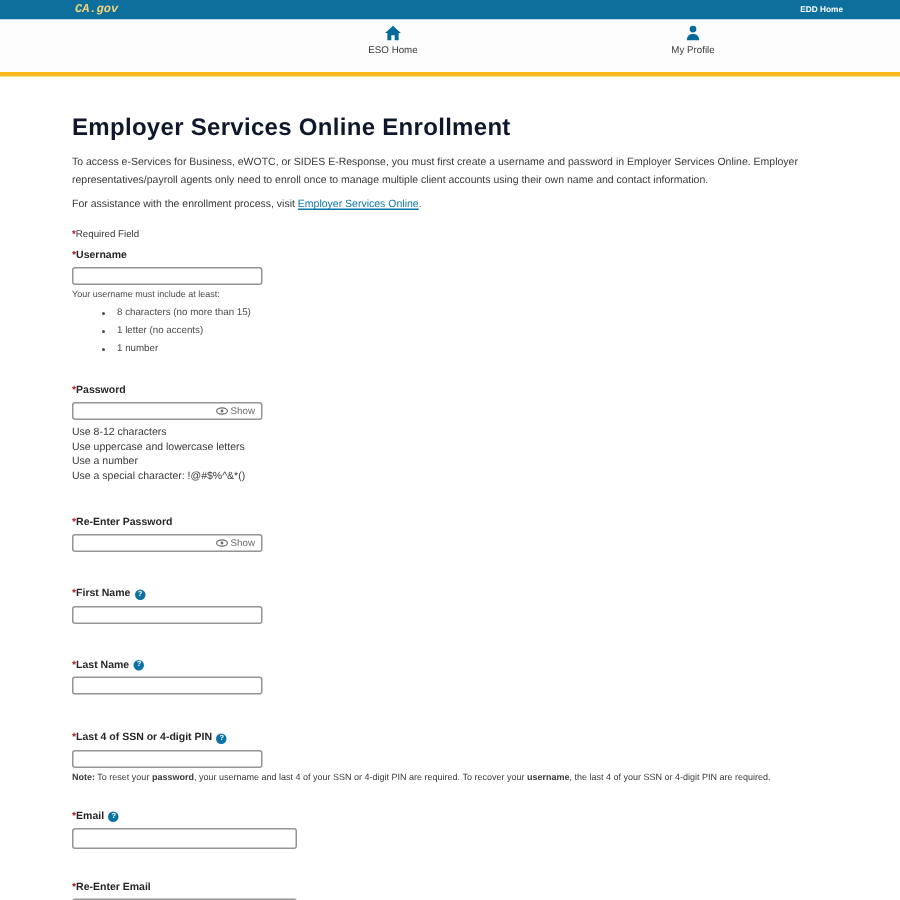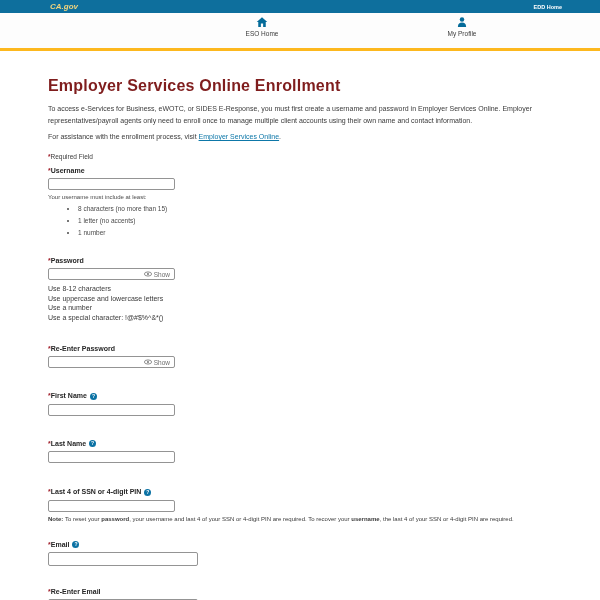--- a/index.html
+++ b/index.html
@@ -2,21 +2,21 @@
 <html><head>
 <meta charset="utf-8">
 <style>
   * { box-sizing: border-box; margin: 0; padding: 0; }
   html, body { width: 600px; height: 600px; overflow: hidden; background: #fff;
     font-family: "Liberation Sans", sans-serif; color: #333; }
 
   
   .topbar { height: 13px; background: #0e6f9d; display: flex; align-items: center;
     justify-content: space-between; padding: 0 38px 0 50px; }
-  .cagov { font-family: Liberation Sans, sans-serif; font-style: italic; font-weight: bold;
+  .cagov { font-family: Liberation Mono, monospace; font-style: italic; font-weight: bold;
     font-size: 8px; color: #f0d47e; line-height: 13px; cursor: pointer; }
   .topbar-link { font-size: 5.5px; color: #ffffff; text-decoration: none; font-weight: bold; }
 
   
   .header { position: relative; height: 38px; background: #fdfdfd;
     border-bottom: 3px solid #fdb81e; }
   .edd-logo { position: absolute; left: 48px; top: 4px; width: 76px; cursor: pointer; }
   .edd-top { display: flex; align-items: flex-end; }
   .edd-arc { position: absolute; left: 0; top: -1px; width: 34px; height: 10px;
     border-top: 2px solid #f78f1e; border-radius: 50% 50% 0 0 / 100% 100% 0 0; }
@@ -30,21 +30,21 @@
 
   .nav-item { position: absolute; top: 3px; width: 70px; display: flex;
     flex-direction: column; align-items: center; cursor: pointer; text-decoration: none; }
   .nav-eso { left: 227px; }
   .nav-profile { left: 427px; }
   .nav-icon { width: 12px; height: 12px; display: block; }
   .nav-label { font-size: 6.5px; color: #3b3b3b; margin-top: 2px; }
 
   
   .content { padding: 26px 45px 0 48px; }
-  h1 { font-size: 16px; font-weight: bold; color: #7f1d1d; letter-spacing: 0.2px;
+  h1 { font-size: 16px; font-weight: bold; color: #0f172a; letter-spacing: 0.2px;
     margin-bottom: 8px; }
   .intro { font-size: 7px; line-height: 1.65; color: #3a3a3a; margin-bottom: 7px;
     max-width: 508px; }
   .assist { font-size: 7px; color: #3a3a3a; margin-bottom: 13px; }
   .assist a { color: #0d77a8; text-decoration: underline; }
   .required-note { font-size: 6.5px; color: #3a3a3a; margin-bottom: 7px; }
   .req { color: #a3222d; font-weight: bold; }
 
   .group { margin-top: 21px; }
   .group.first { margin-top: 4px; }

